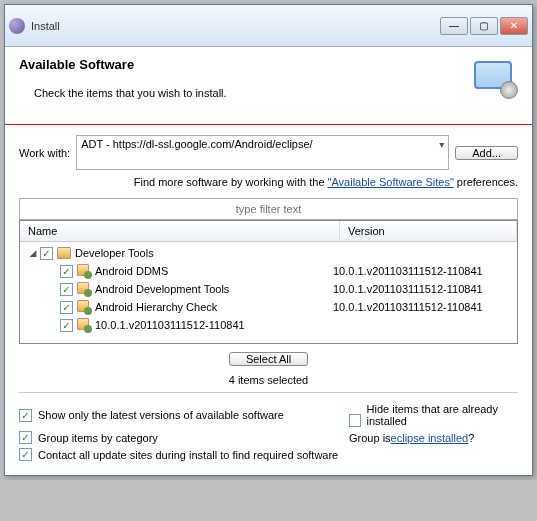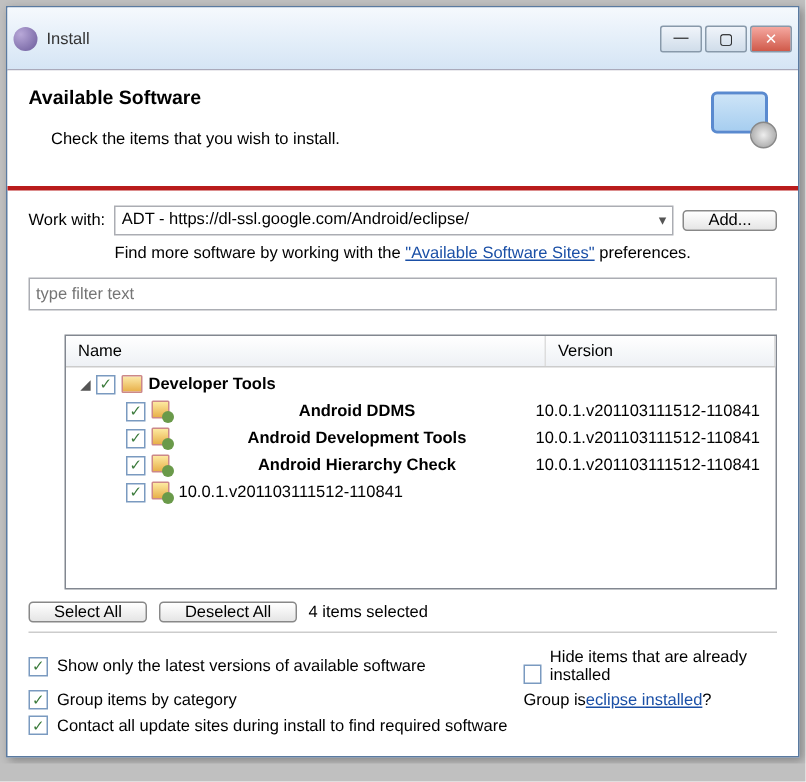--- a/index.html
+++ b/index.html
@@ -4,55 +4,55 @@
 <style>
 * { box-sizing: border-box; font-family: Tahoma, "Segoe UI", sans-serif; font-size: 11px; }
 body { margin: 0; background: #c0c0c0; padding: 4px; }
 .window { width: 529px; background: #fff; border: 1px solid #5a7aa0; box-shadow: 2px 2px 6px rgba(0,0,0,0.3); }
 .titlebar { height: 42px; background: linear-gradient(#f5f9fd, #d5e5f5); display: flex; align-items: center; padding: 0 4px; border-bottom: 1px solid #aab; }
 .titlebar .eclipse-icon { width: 16px; height: 16px; background: radial-gradient(circle at 30% 30%, #b8a8d8, #6a5a9a); border-radius: 50%; margin-right: 6px; }
 .titlebar .title { flex: 1; color: #333; }
 .winbtns { display: flex; gap: 2px; }
 .winbtn { width: 28px; height: 18px; border: 1px solid #8899aa; background: linear-gradient(#f0f4fa, #d0ddea); border-radius: 2px; display: flex; align-items: center; justify-content: center; font-size: 10px; }
 .winbtn.close { background: linear-gradient(#f5a8a0, #d05a4a); color: #fff; }
-.header { padding: 10px 14px; border-bottom: 3px solid #b91c1c; display: flex; align-items: flex-start; background: #fff; }
+.header { padding: 10px 14px; border-bottom: 1px solid #b91c1c; display: flex; align-items: flex-start; background: #fff; }
 .header-text { flex: 1; }
 .header h2 { margin: 0 0 4px 0; font-size: 13px; font-weight: bold; }
 .header p { margin: 15px; }
 .header-icon { width: 48px; height: 42px; margin-left: 10px; position: relative; }
 .header-icon .monitor { width: 38px; height: 28px; border: 2px solid #5a8acf; border-radius: 4px; background: linear-gradient(#cde4f7, #a7cef0); position: absolute; top: 4px; left: 4px; }
 .header-icon .disc { width: 18px; height: 18px; border-radius: 50%; background: radial-gradient(#eee, #999); position: absolute; bottom: 0; right: 0; border: 1px solid #888; }
 .content { padding: 10px 14px; }
 .workwith { display: flex; align-items: center; gap: 6px; margin-bottom: 6px; }
 .workwith label { white-space: nowrap; }
-.workwith .combo { flex: 1; height: 20px; border: 1px solid #abadb3; padding: 2px 20px 2px 4px; position: relative; background: #fff; }
+.workwith .combo { flex: 1; height: 35px; border: 1px solid #abadb3; padding: 2px 20px 2px 4px; position: relative; background: #fff; }
 .workwith .combo::after { content: "▾"; position: absolute; right: 4px; top: 3px; font-size: 10px; color: #555; }
 .btn { height: 14px; padding: 0 16px; border: 1px solid #888; background: linear-gradient(#fff, #e5e5e5); border-radius: 3px; cursor: pointer; display: inline-flex; align-items: center; }
-.findmore { text-align: center; margin-bottom: 10px; }
+.findmore { text-align: right; margin-bottom: 10px; }
 a { color: #1a4fa6; text-decoration: underline; }
-.filter { width: 100%; height: 22px; border: 1px solid #abadb3; padding: 2px 4px; color: #888; margin-bottom: 16px; }
-.tree { border: 1px solid #828790; height: 170px; overflow: hidden; margin-bottom: 8px; background: #fff; margin-left: 24px; }
+.filter { width: 100%; height: 22px; border: 1px solid #abadb3; padding: 2px 4px; color: #888; margin-bottom: 0; text-align: center; }
+.tree { border: 1px solid #828790; height: 124px; overflow: hidden; margin-bottom: 8px; background: #fff; }
 .tree-header { display: flex; background: linear-gradient(#fff, #eef1f5); border-bottom: 1px solid #ccc; }
 .tree-header .col { padding: 4px 8px; border-right: 1px solid #ddd; }
 .colname { flex: 0 0 320px; }
 .colver { flex: 1; }
 .tree-body { padding: 2px 0; }
 .row { display: flex; align-items: center; height: 18px; padding-left: 8px; }
 .row.parent { padding-left: 8px; }
 .row.child { padding-left: 40px; }
 .expander { width: 10px; height: 10px; display: inline-flex; align-items: center; justify-content: center; font-size: 9px; color: #555; margin-right: 2px; }
 .cb { width: 13px; height: 13px; border: 1px solid #7a9ac0; background: #fff; display: inline-flex; align-items: center; justify-content: center; font-size: 10px; color: #3a7a3a; margin-right: 4px; }
 .folder { width: 14px; height: 12px; background: linear-gradient(#fce9a8, #e8b04a); border: 1px solid #c88; border-radius: 1px; margin-right: 4px; display: inline-block; }
 .plugin-icon { width: 14px; height: 14px; position: relative; margin-right: 4px; display: inline-block; }
 .plugin-icon::before { content: ""; position: absolute; width: 10px; height: 10px; background: linear-gradient(#fde9a0, #e8b04a); border: 1px solid #c88; border-radius: 1px; }
 .plugin-icon::after { content: ""; position: absolute; width: 8px; height: 8px; background: #6a9a4a; border-radius: 50%; bottom: -1px; right: -1px; }
-.row .name { flex: 0 0 270px; font-weight: bold; }
-.row.child .name { flex: 0 0 238px; text-align: center; }
+.row .name { flex: 0 0 270px; }
+.row.child .name { flex: 0 0 238px; }
 .row .ver { flex: 1; }
-.selectrow { display: flex; align-items: center; gap: 8px; margin-bottom: 6px; }
+.selectrow { display: flex; align-items: center; gap: 8px; margin-bottom: 6px; flex-direction: column; }
 .details { border-top: 1px solid #ccc; padding: 6px 2px 4px; margin-bottom: 8px; }
 .details h3 { margin: 0 0 4px 0; font-weight: normal; font-size: 11px; }
 .details-body { height: 32px; position: relative; }
 .updown { position: absolute; right: 0; top: 2px; width: 10px; height: 18px; display: flex; flex-direction: column; font-size: 7px; color: #666; }
 .opts { border-top: 1px solid #ccc; padding-top: 10px; }
 .optrow { display: flex; margin-bottom: 4px; }
 .optrow .left { flex: 0 0 330px; display: flex; align-items: center; }
 .optrow .right { flex: 1; display: flex; align-items: flex-end; }
 .cbopt { width: 13px; height: 13px; border: 1px solid #7a9ac0; background: #fff; display: inline-flex; align-items: center; justify-content: center; font-size: 10px; color: #3a7a3a; margin-right: 6px; }
 </style>
@@ -128,21 +128,20 @@
         <div class="row child">
           <span class="cb">✓</span>
           <span class="plugin-icon"></span>
           <span class="ver">10.0.1.v201103111512-110841</span>
         </div>
       </div>
     </div>
 
     <div class="selectrow">
       <button class="btn">Select All</button>
-      <button class="btn">Deselect All</button>
       <span>4 items selected</span>
     </div>
 
 
     <div class="opts">
       <div class="optrow">
         <div class="left">
           <span class="cbopt">✓</span>
           <span>Show only the latest versions of available software</span>
         </div>

